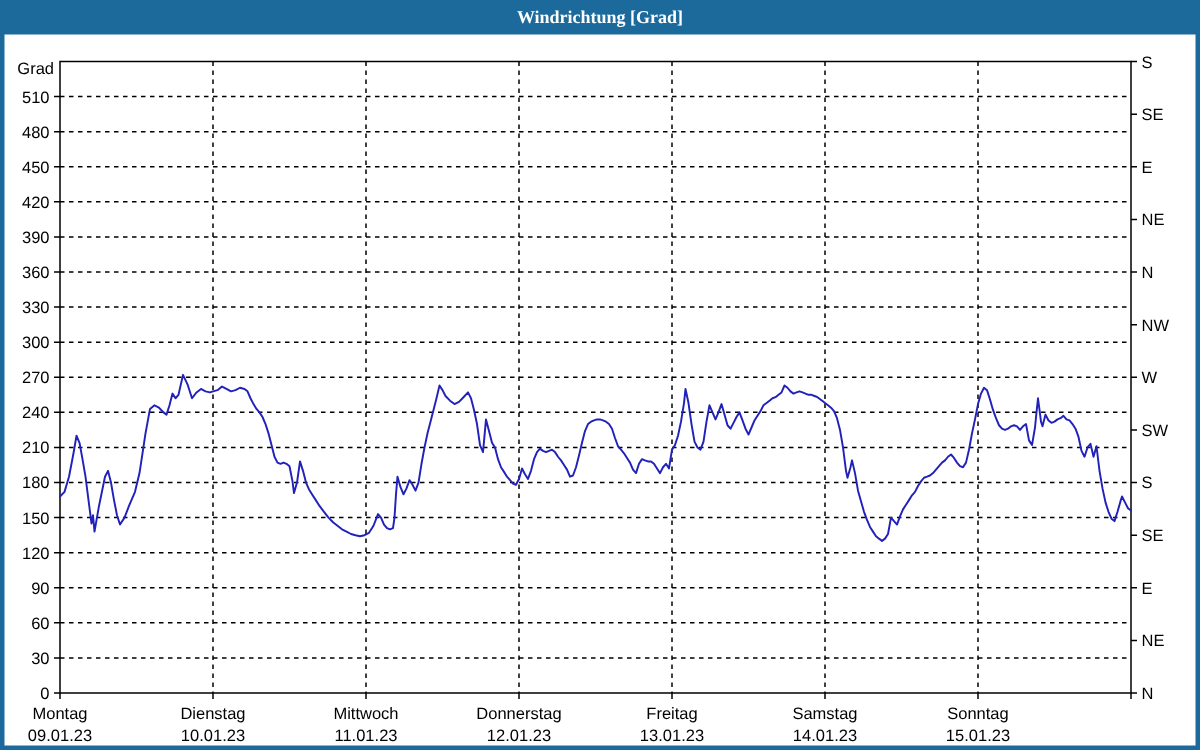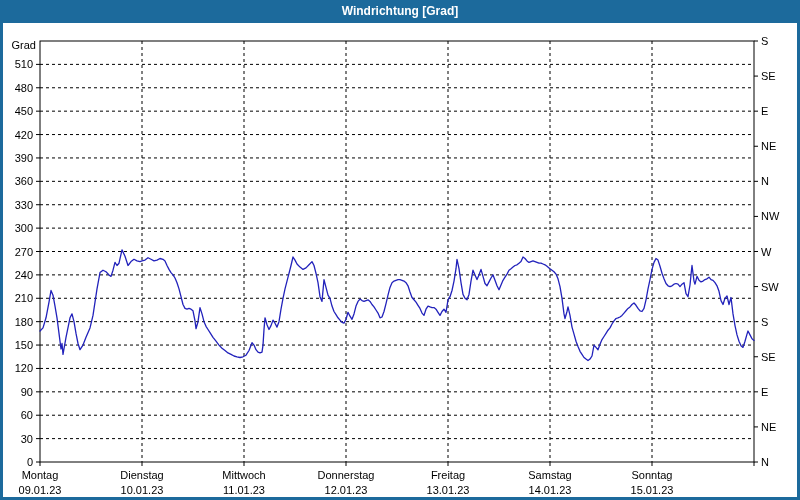--- a/index.html
+++ b/index.html
@@ -2,21 +2,21 @@
 <html><head>
 <meta charset="utf-8">
 <style>
   html,body{margin:0;padding:0;background:#e8e8e8;}
   .window{
     position:relative;width:800px;height:500px;background:#1c6a9c;
     font-family:"Liberation Sans",sans-serif;overflow:hidden;
   }
   .titlebar{
     position:absolute;top:0;left:0;width:800px;height:22px;
-    display:flex;align-items:center;justify-content:center;
+    display:flex;align-items:center;justify-content:center;font-family:Liberation Serif, serif;
   }
   .titlebar span{color:#ffffff;font-size:12px;font-weight:bold;}
   .content{
     position:absolute;top:23px;left:3px;width:794px;height:474px;background:#ffffff;
   }
   svg{position:absolute;top:0;left:0;}
   svg text{font-family:"Liberation Sans",sans-serif;font-size:11px;fill:#000000;}
 </style>
 </head>
 <body>

